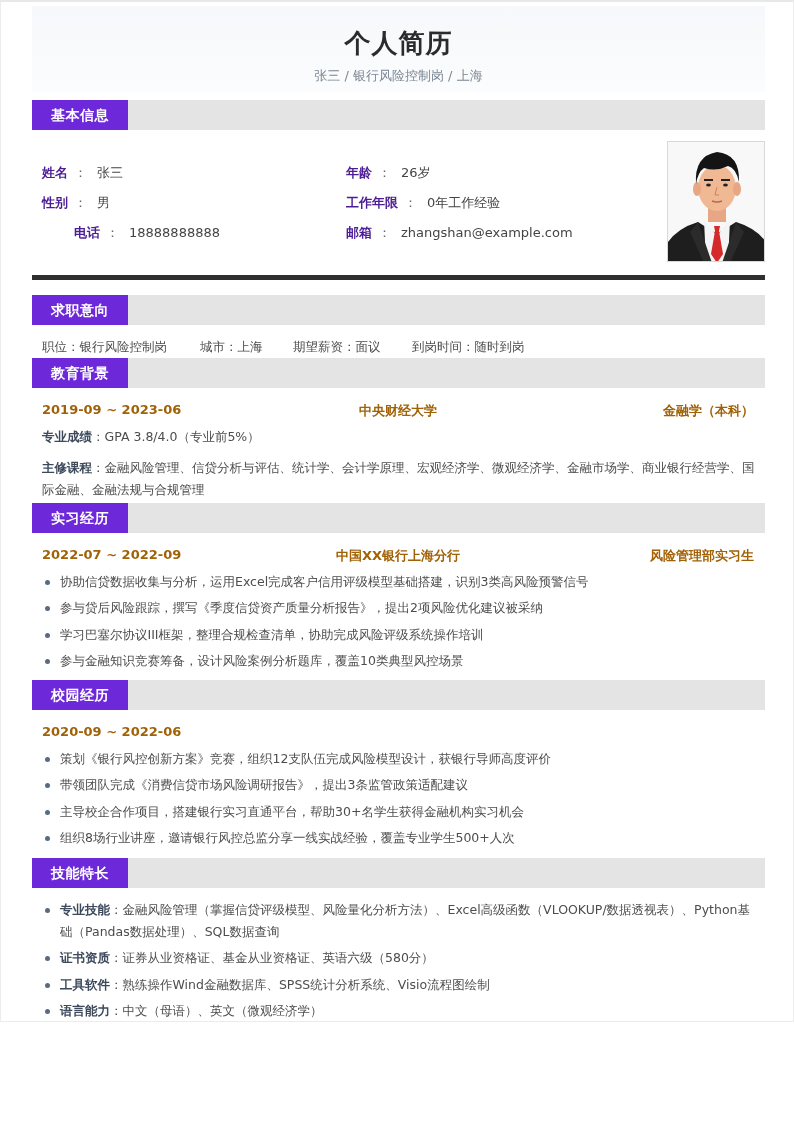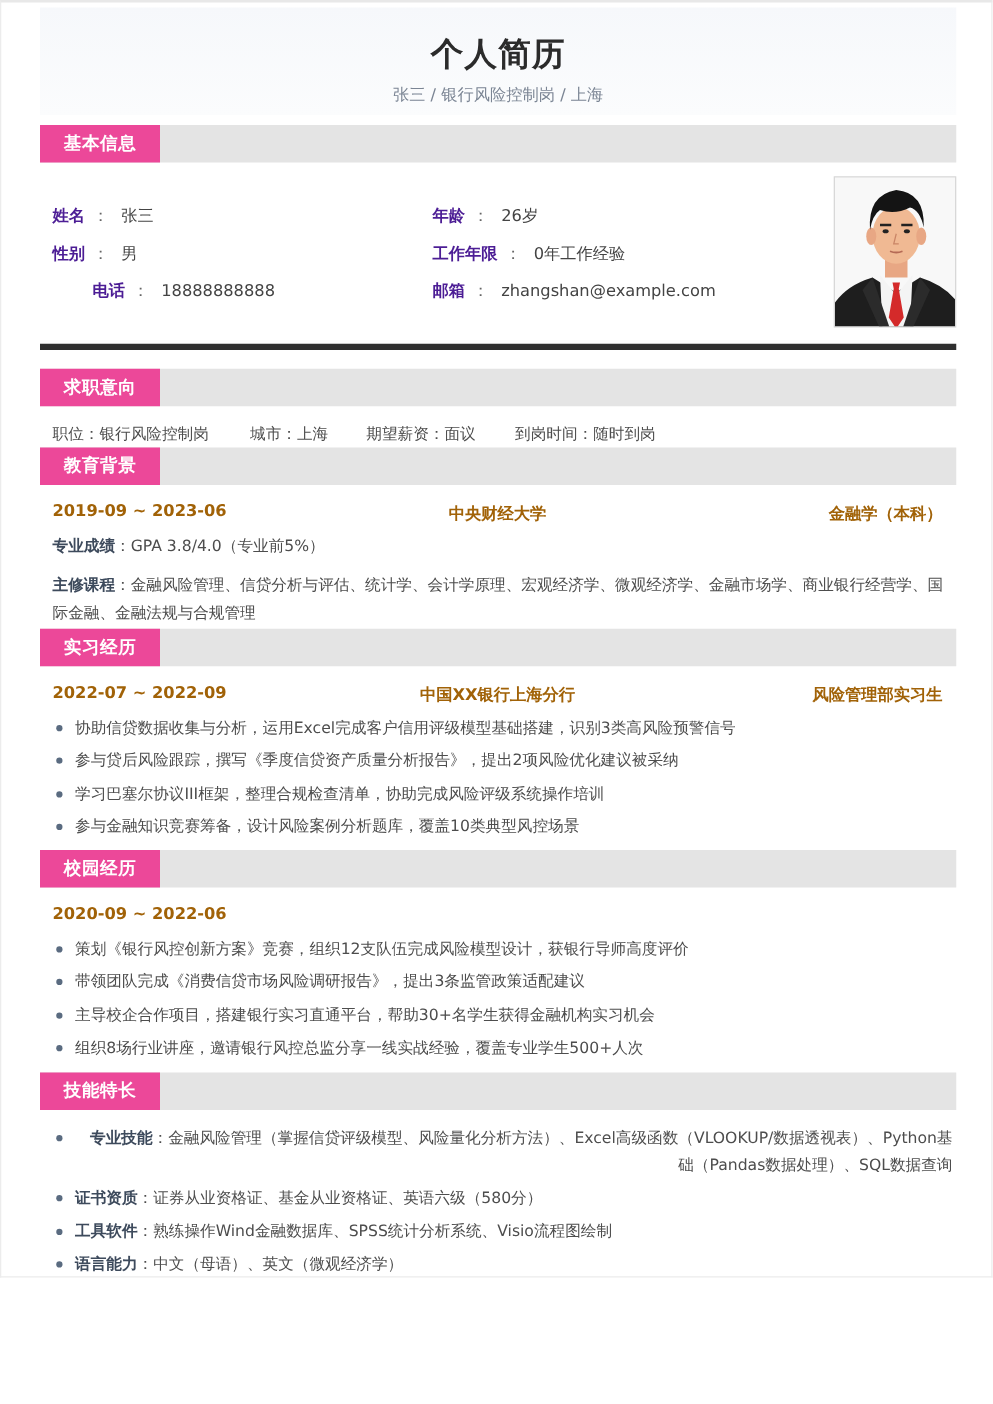--- a/index.html
+++ b/index.html
@@ -26,21 +26,21 @@
     .header .subtitle {
       position: absolute; left: 0; right: 0; top: 61px;
       font-size: 13px; color: #7b8594;
     }
     .sec {
       position: absolute; left: 31px; width: 733px; height: 30px;
       background: #e4e4e4;
     }
     .sec .tag {
       position: absolute; left: 0; top: 0; width: 96px; height: 30px;
-      background: #ec4899; color: #fff; font-weight: bold; font-size: 14px;
+      background: #6d28d9; color: #fff; font-weight: bold; font-size: 14px;
       line-height: 30px; text-align: center; letter-spacing: 0.5px;
     }
     .info-row { position: absolute; font-size: 13px; color: #444; }
     .info-row .lbl { font-weight: bold; color: #4c1d95; }
     .info-row .colon { color: #666; margin: 0 10px 0 6px; }
     .photo {
       position: absolute; left: 666px; top: 139px; width: 98px; height: 121px;
       border: 1px solid #d8d8d8; background: #f7f7f7; overflow: hidden;
     }
     .thick-rule {
@@ -57,21 +57,21 @@
     .rowhead .c { position: absolute; left: 0; right: 0; text-align: center; top: 0; }
     .rowhead .r { position: absolute; right: 0; top: 0; }
     .bullet {
       position: absolute; left: 41px; width: 720px; font-size: 12.5px; color: #4d4d4d;
       padding-left: 18px; white-space: nowrap;
     }
     .bullet::before {
       content: ""; position: absolute; left: 3px; top: 6px; width: 5px; height: 5px;
       border-radius: 50%; background: #5a6b80;
     }
-    .bullet.wrap { white-space: normal; line-height: 22px; text-align: right; }
+    .bullet.wrap { white-space: normal; line-height: 22px; }
     .bullet.wrap::before { top: 9px; }
     .skill { position: absolute; width: 222px; height: 40px; }
     .skill .name { position: absolute; left: 0; top: 0; font-size: 13px; font-weight: bold; color: #333; margin-left: 24px; }
     .skill .level { position: absolute; right: 0; top: 1px; font-size: 11.5px; color: #8a8a8a; }
     .skill .track {
       position: absolute; left: 0; top: 24px; width: 222px; height: 6px; background: #e9edf2;
     }
     .skill .fill { position: absolute; left: 0; top: 0; height: 6px; background: #5a5a5a; }
   </style>
 </head>

